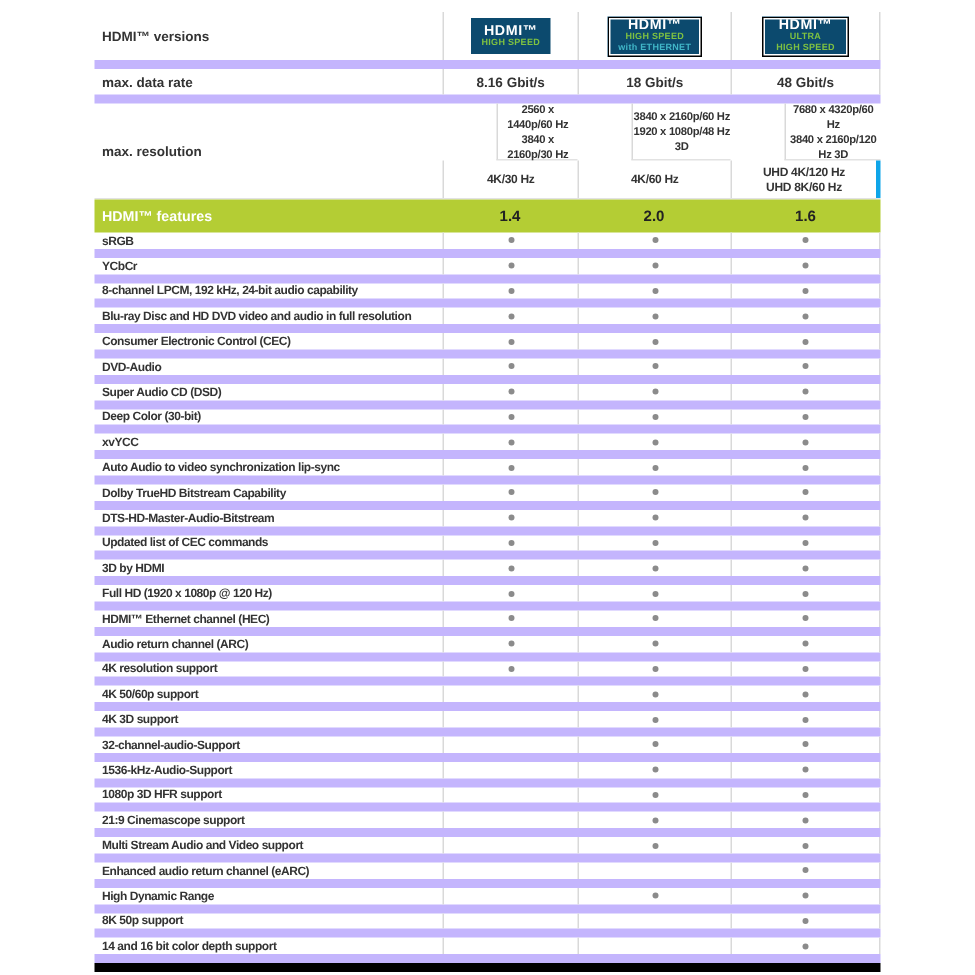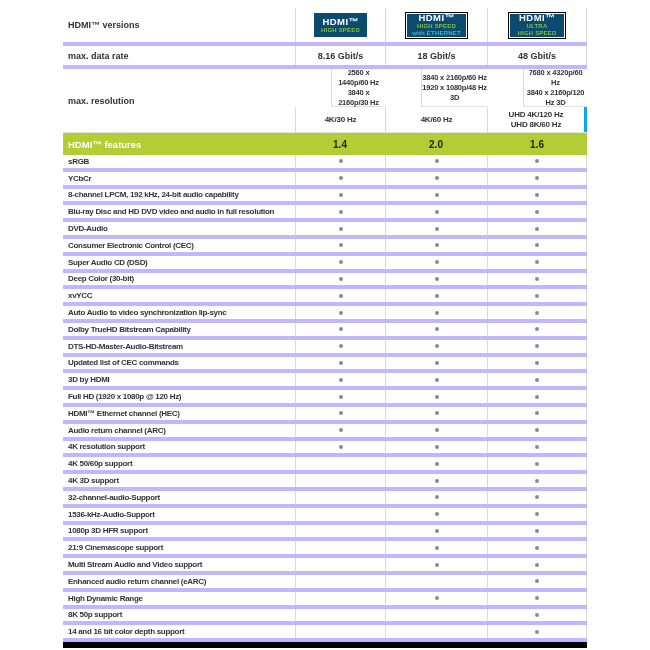--- a/index.html
+++ b/index.html
@@ -6,21 +6,21 @@
     margin: 0; padding: 0;
     width: 650px; height: 650px;
     background: #ffffff;
     overflow: hidden;
     font-family: "Liberation Sans", "DejaVu Sans", sans-serif;
   }
   .table { width: 524px; margin: 8px 0 0 63px; color: #333; }
   .row {
     display: grid;
     grid-template-columns: 232px 90px 102px 100px;
-    border-bottom: 4px solid #c4b5fd;
+    border-bottom: 6px solid #c4b5fd;
     box-sizing: border-box;
   }
   .cell { display: flex; align-items: center; justify-content: center; box-sizing: border-box; min-width: 0; }
   .label-cell { justify-content: flex-start; padding-left: 5px; }
   .vcell { border-left: 1px solid #d9d9d9; }
   .row .vcell:last-child { border-right: 1px solid #d9d9d9; }
 
   .header-row { height: 38px; }
   .header-label { font-size: 9px; font-weight: 700; }
 
@@ -173,33 +173,33 @@
           <span class="dot"></span>
         </div>
         <div class="cell vcell">
           <span class="dot"></span>
         </div>
         <div class="cell vcell">
           <span class="dot"></span>
         </div>
       </div>
       <div class="row feat-row">
+        <div class="cell label-cell feat-label">Consumer Electronic Control (CEC)</div>
+        <div class="cell vcell">
+          <span class="dot"></span>
+        </div>
+        <div class="cell vcell">
+          <span class="dot"></span>
+        </div>
+        <div class="cell vcell">
+          <span class="dot"></span>
+        </div>
+      </div>
+      <div class="row feat-row">
         <div class="cell label-cell feat-label">DVD-Audio</div>
-        <div class="cell vcell">
-          <span class="dot"></span>
-        </div>
-        <div class="cell vcell">
-          <span class="dot"></span>
-        </div>
-        <div class="cell vcell">
-          <span class="dot"></span>
-        </div>
-      </div>
-      <div class="row feat-row">
-        <div class="cell label-cell feat-label">Consumer Electronic Control (CEC)</div>
         <div class="cell vcell">
           <span class="dot"></span>
         </div>
         <div class="cell vcell">
           <span class="dot"></span>
         </div>
         <div class="cell vcell">
           <span class="dot"></span>
         </div>
       </div>

